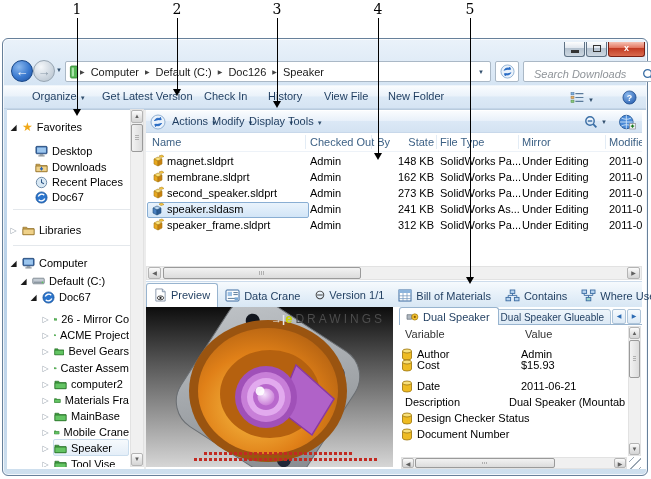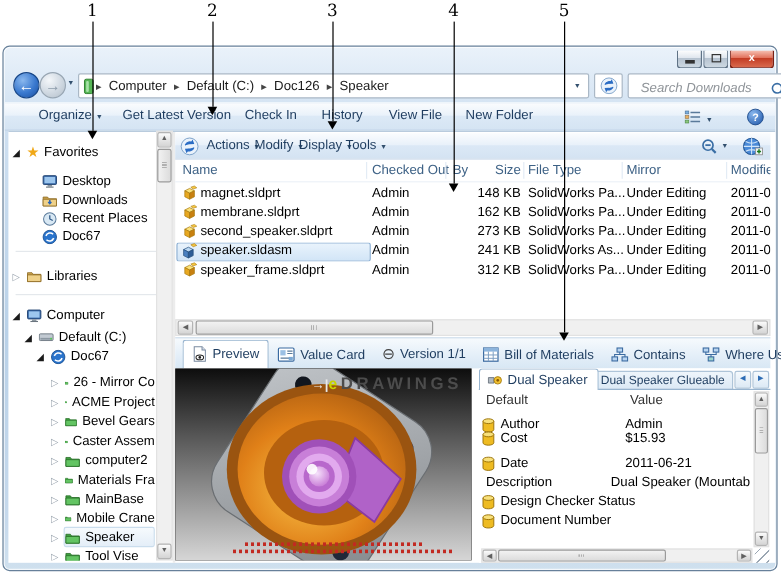--- a/index.html
+++ b/index.html
@@ -59,28 +59,28 @@
   .colsep{position:absolute;top:96px;height:14px;width:1px;background:#e3ecf5}
   .hdr{position:absolute;top:97px;color:#3d6185;white-space:nowrap}
   .file-row{position:absolute;left:143px;width:496px;height:16px;overflow:hidden}
   .cell{position:absolute;top:1px;white-space:nowrap}
   .sel-box{position:absolute;left:1px;top:0;width:162px;height:16px;border:1px solid #89aed3;border-radius:2px;
            background:linear-gradient(#e9f3fc,#d2e5f7)}
   
   #tabstrip{position:absolute;left:143px;top:242px;width:496px;height:26px;
             background:linear-gradient(#f6fafd,#e3eef8 60%,#d8e7f4);border-top:1px solid #cddcec;display:flex;align-items:flex-end}
   .ptab{display:flex;align-items:center;gap:4px;color:#1e3c5f;padding:4px 7px 5px 7px;white-space:nowrap}
-  .ptab.active{background:#fff;border:1px solid #98b4cf;border-bottom:none;border-radius:3px 3px 0 0;margin-left:6px}
+  .ptab.active{background:#fff;border:1px solid #98b4cf;border-bottom:none;border-radius:3px 3px 0 0;margin-left:0}
   
   #preview{position:absolute;left:143px;top:268px;width:247px;height:160px;overflow:hidden;background:#222}
   .wm-line{position:absolute;height:3px;background:repeating-linear-gradient(90deg,#c22a22 0 3px,rgba(0,0,0,0) 3px 5px)}
   .edrw{position:absolute;top:4px;right:8px;white-space:nowrap}
   .edrw .arr{color:#e8e8e8;font-weight:bold;font-size:11px}
   .edrw .e{color:#c9d400;font-weight:bold;font-size:13px}
-  .edrw .rest{color:#4c4c4c;font-weight:bold;font-size:14px;letter-spacing:3px}
+  .edrw .rest{color:#4c4c4c;font-weight:normal;font-size:12px;letter-spacing:3px}
   
   #dcpanel{position:absolute;left:396px;top:268px;width:243px;height:162px;background:#fff}
   .dctab{position:absolute;top:0;height:18px;display:flex;align-items:center;gap:4px;padding:0 6px;color:#1e3c5f;white-space:nowrap;overflow:hidden}
   .dctab.active{background:#fff;border:1px solid #98b4cf;border-bottom:none;border-radius:3px 3px 0 0;z-index:2}
   .dctab.inactive{background:linear-gradient(#eef5fb,#dce9f5);border:1px solid #aec4d8;border-radius:3px 3px 0 0;top:2px;height:16px;font-size:10px}
   .tabnav{position:absolute;top:2px;width:14px;height:15px;background:linear-gradient(#f6fafd,#dce9f5);border:1px solid #aec4d8;
           border-radius:2px;color:#2d6cb4;font-size:6px;text-align:center;line-height:13px}
   .dc-row{position:absolute;left:2px;height:16px;display:flex;align-items:center;gap:4px;width:224px;overflow:hidden}
   .dc-var{flex:0 0 100px;white-space:nowrap;overflow:hidden}
   .dc-val{white-space:nowrap}
@@ -464,21 +464,21 @@
         <use href="#ic-magminus"></use>
       </svg>
     <span class="abs mini-arrow" style="left:455px;top:8px">▼</span>
     <svg class="abs" width="18" height="18" style="left:472px;top:2px">
         <use href="#ic-vaultview"></use>
       </svg>
   </div>
 
   <span class="hdr" style="left:149px">Name</span>
   <span class="hdr" style="left:307px">Checked Out By</span>
-  <span class="hdr" style="left:373px;width:58px;text-align:right">Size</span>
+  <span class="hdr" style="left:373px;width:58px;text-align:right">State</span>
   <span class="hdr" style="left:437px">File Type</span>
   <span class="hdr" style="left:519px">Mirror</span>
   <span class="hdr" style="left:606px;width:33px;overflow:hidden">Modified</span>
   <div class="colsep" style="left:302px"></div>
   <div class="colsep" style="left:368px"></div>
   <div class="colsep" style="left:433px"></div>
   <div class="colsep" style="left:515px"></div>
   <div class="colsep" style="left:602px"></div>
   <div class="abs" style="left:143px;top:112px;width:496px;height:1px;background:#edf2f8"></div>
 
@@ -551,21 +551,21 @@
     <div class="ptab active">
       <svg width="13" height="14">
           <use href="#ic-page-eye"></use>
         </svg>
       <span>Preview</span>
     </div>
     <div class="ptab">
       <svg width="15" height="13">
           <use href="#ic-datacard"></use>
         </svg>
-      <span>Value Card</span>
+      <span>Data Crane</span>
     </div>
     <div class="ptab">
       <span style="font-size:13px;color:#444">⊖</span>
       <span>Version 1/1</span>
     </div>
     <div class="ptab">
       <svg width="14" height="13">
           <use href="#ic-bom"></use>
         </svg>
       <span>Bill of Materials</span>
@@ -624,21 +624,21 @@
       <svg width="13" height="11">
           <use href="#ic-speakertab"></use>
         </svg>
       <span>Dual Speaker Glueable</span>
     </div>
     <div class="tabnav" style="left:213px">◀</div>
     <div class="tabnav" style="left:228px">▶</div>
 
     <div class="abs" style="left:0;top:17px;width:243px;height:145px;border-top:1px solid #98b4cf"></div>
 
-    <span class="abs" style="left:6px;top:21px;color:#333">Default</span>
+    <span class="abs" style="left:6px;top:21px;color:#333">Variable</span>
     <span class="abs" style="left:126px;top:21px;color:#333">Value</span>
 
     <div class="dc-row" style="top:39px">
       <svg width="12" height="13">
           <use href="#ic-cylinder"></use>
         </svg>
       <span class="dc-var">Author</span>
       <span class="dc-val">Admin</span>
     </div>
     <div class="dc-row" style="top:50px">

